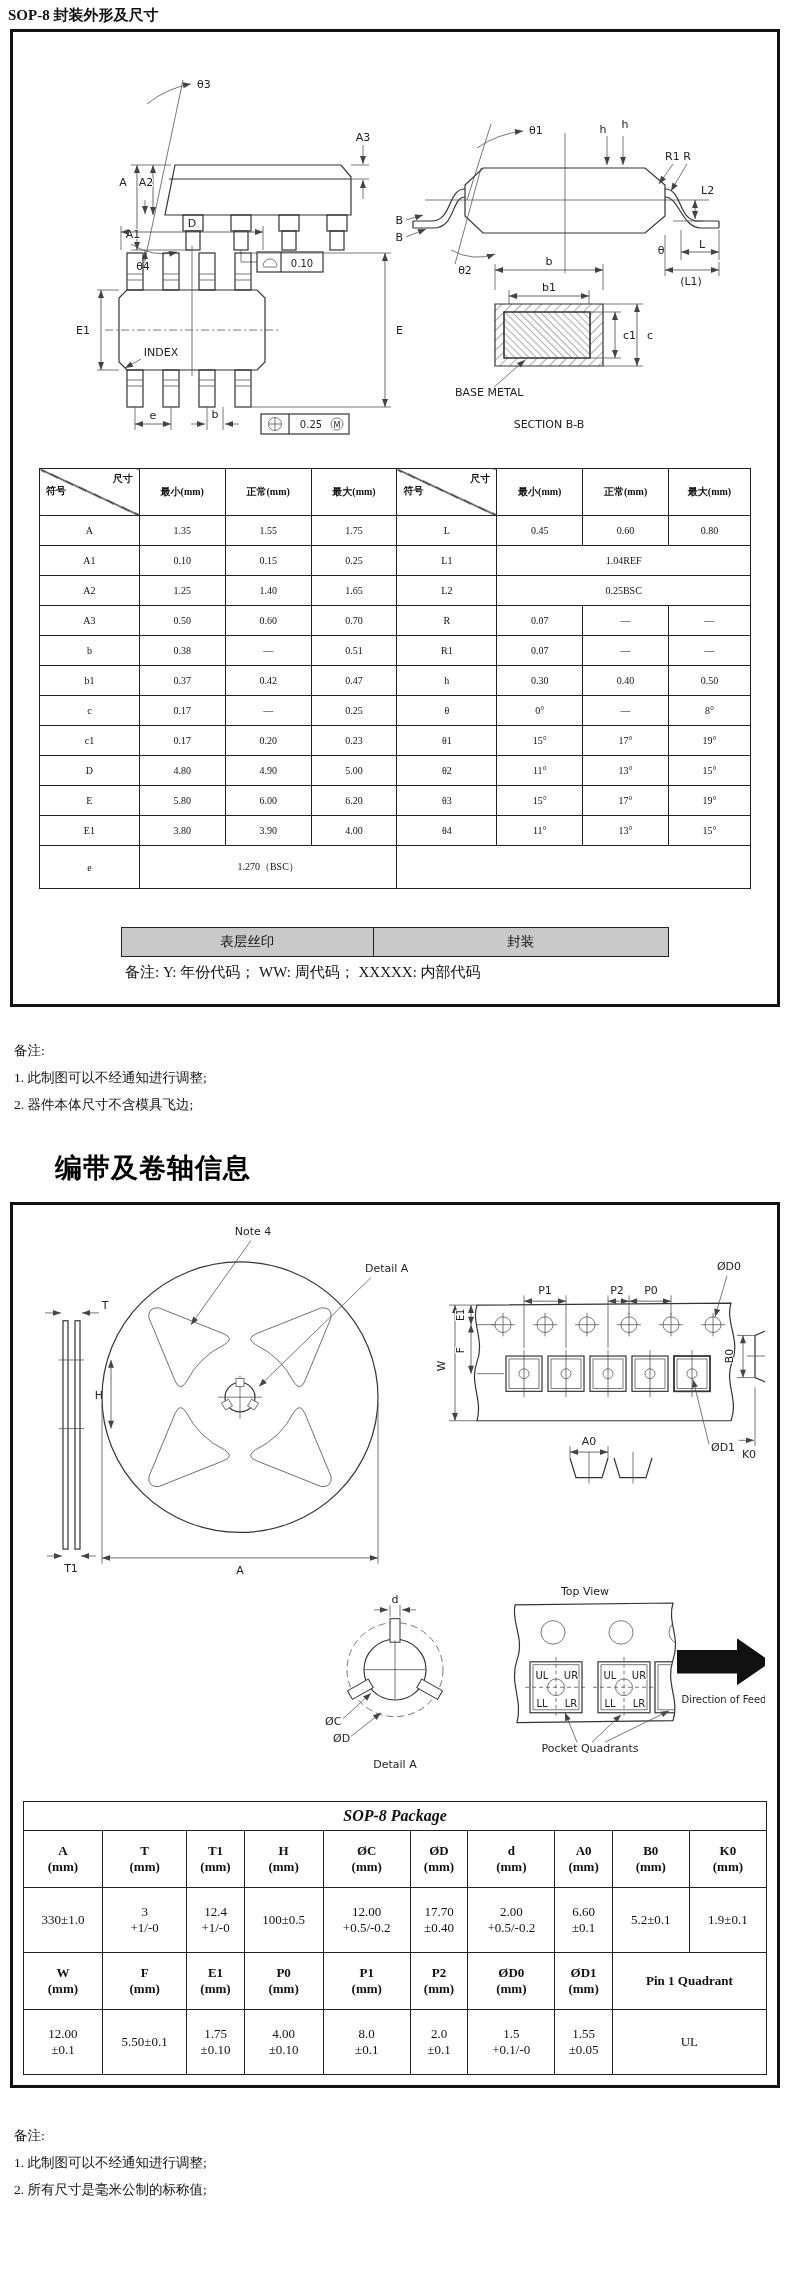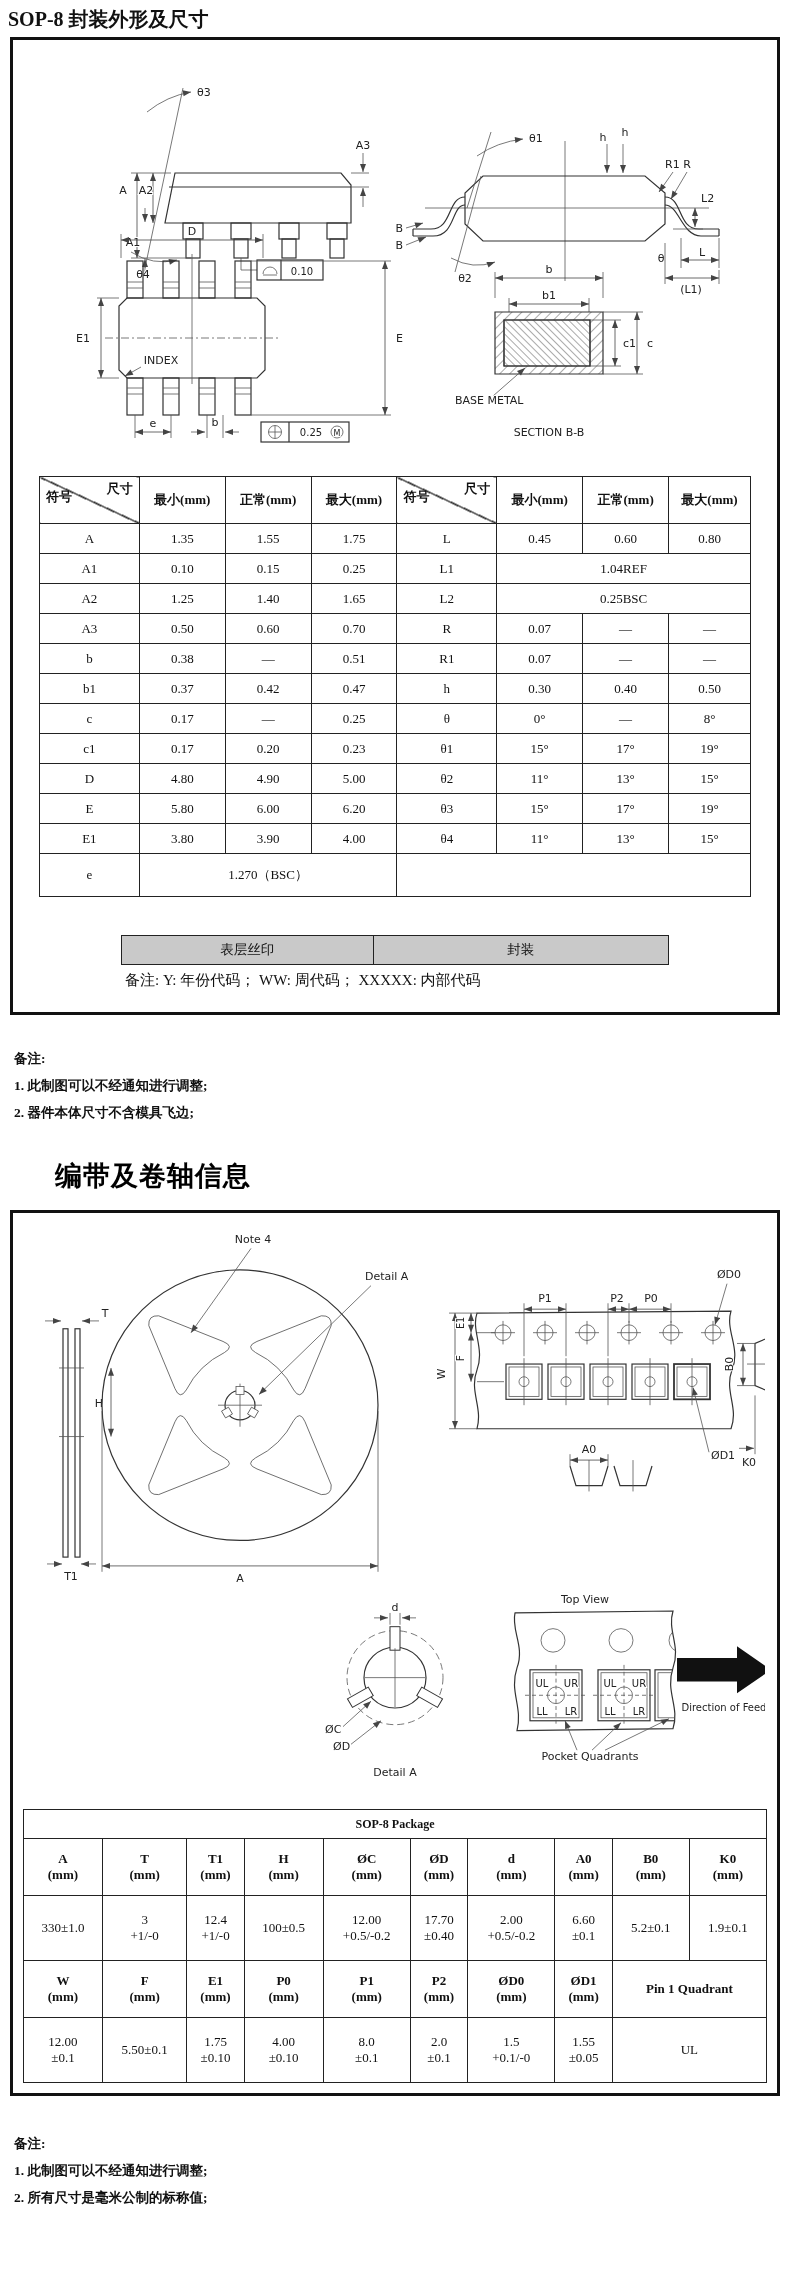--- a/index.html
+++ b/index.html
@@ -1,42 +1,42 @@
 <!DOCTYPE html>
 <html><head>
 <meta charset="utf-8">
 <style>
   html,body{margin:0;padding:0;background:#fff;}
   body{width:790px;font-family:"Liberation Serif","DejaVu Serif",serif;color:#111;}
-  .page-title{font-size:20px;font-weight:bold;margin:6px 0 4px 8px;}
+  .page-title{font-size:15px;font-weight:bold;margin:6px 0 4px 8px;}
   .frame{border:3px solid #111;margin:0 10px;background:#fff;overflow:hidden;}
   .drawing{display:block;margin:6px auto 0;}
   
   table{border-collapse:collapse;}
-  .dimtbl{width:712px;margin:10px auto 0;font-size:13px;}
+  .dimtbl{width:712px;margin:10px auto 0;font-size:10px;}
   .dimtbl td{border:1.6px solid #222;text-align:center;height:29px;padding:0 2px;}
   .dimtbl .hd td{height:46px;font-weight:bold;}
   .dimtbl .erow td{height:42px;}
   .diag{position:relative;background:linear-gradient(to top right,transparent calc(50% - 0.8px),#333 calc(50% - 0.8px),#333 calc(50% + 0.8px),transparent calc(50% + 0.8px));}
   .diag .dt{position:absolute;top:3px;right:6px;font-weight:bold;}
   .diag .db{position:absolute;bottom:17px;left:6px;font-weight:bold;}
   
   .markwrap{width:548px;margin:38px auto 0;}
   .marktbl{width:548px;font-size:13.5px;}
   .marktbl td{border:1.6px solid #222;text-align:center;padding:2px;}
   .marktbl .mhd td{background:#C9C9C9;height:24px;}
   .marktbl .mbody td{height:56px;}
   .marknote{font-size:15px;margin:6px 0 22px 4px;}
   
-  .notes{margin:30px 17px 0 14px;font-size:13.5px;line-height:27px;font-weight:bold;}
+  .notes{margin:30px 17px 0 14px;font-size:13.5px;line-height:27px;}
   .sec2{color:#000000;font-family:"DejaVu Sans","Liberation Sans",sans-serif;font-weight:bold;font-size:27px;margin:32px 0 16px 55px;letter-spacing:1px;}
   
   .pkgtbl{width:744px;margin:2px auto 10px;font-size:13px;}
   .pkgtbl td{border:1.6px solid #222;text-align:center;padding:2px 1px;}
-  .pkgtbl .ptitle td{font-weight:bold;font-size:12px;height:24px;}
+  .pkgtbl .ptitle td{font-weight:bold;font-size:16px;height:24px;font-style:italic;}
   .pkgtbl .phd td{font-weight:bold;height:52px;}
   .pkgtbl .pval td{height:60px;}
   .pkgtbl .l2{display:block;}
   
   svg text{font:11px "DejaVu Sans","Liberation Sans",sans-serif;fill:#222;paint-order:stroke;stroke:#fff;stroke-width:2px;}
   svg text.sm{font-size:10px;}
   .ln{fill:none;stroke:#333;stroke-width:1.2;}
   .thin{fill:none;stroke:#555;stroke-width:0.8;}
   .dim{fill:none;stroke:#444;stroke-width:0.8;}
 </style>

